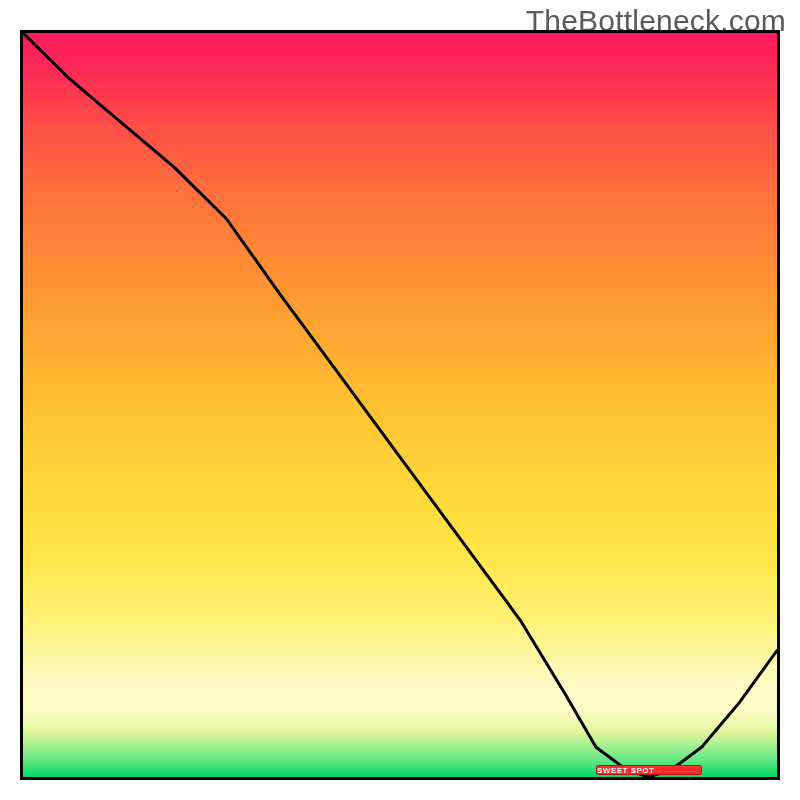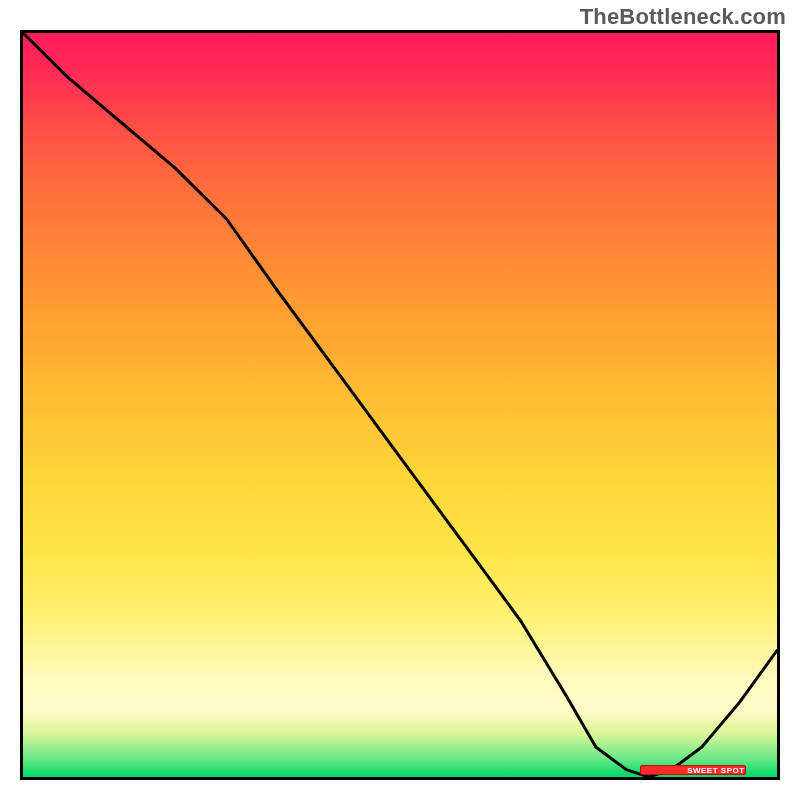--- a/index.html
+++ b/index.html
@@ -13,22 +13,22 @@
   }
   .container {
     position: relative;
     width: 800px;
     height: 800px;
   }
   .watermark {
     position: absolute;
     top: 4px;
     right: 14px;
-    font-size: 22px;
-    font-weight: bold;
+    font-size: 30px;
+    font-weight: normal;
     color: #5a5a5a;
     letter-spacing: 0.2px;
     text-align: right;
   }
   .plot-area {
     position: absolute;
     left: 20px;
     top: 30px;
     width: 760px;
     height: 750px;
@@ -70,23 +70,22 @@
   }
   .sweet-spot {
     position: absolute;
     height: 10px;
     background: #ff2b2b;
     border: 1px solid #b01515;
     border-radius: 2px;
     box-sizing: border-box;
     display: flex;
     align-items: center;
-    justify-content: flex-end;
+    justify-content: flex-start;
     overflow: hidden;
-    margin-left: 44px;
   }
   .sweet-spot span {
     font-size: 8px;
     font-weight: bold;
     color: #ffffff;
     letter-spacing: 0.5px;
     white-space: nowrap;
   }
 </style>
 </head>

